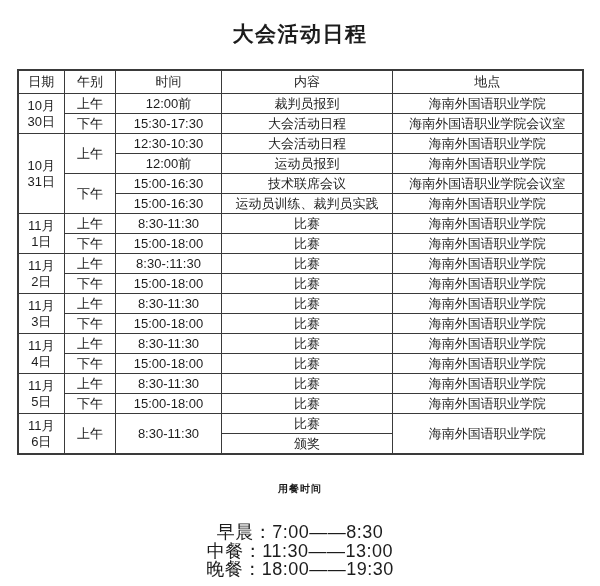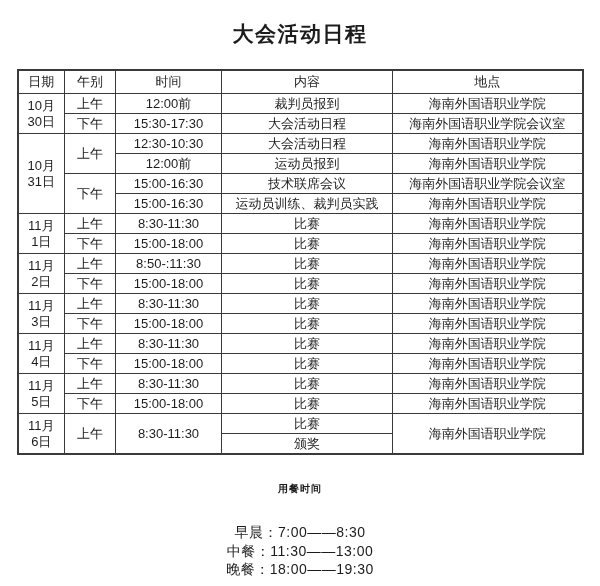--- a/index.html
+++ b/index.html
@@ -49,21 +49,21 @@
     font-weight: 600;
     letter-spacing: 1px;
     margin-top: 25px;
     line-height: 17px;
   }
   .meal-lines {
     margin-top: 26px;
     text-align: center;
   }
   .meal-line {
-    font-size: 14px;
+    font-size: 18px;
     line-height: 18.5px;
     letter-spacing: 0.5px;
   }
 </style>
 </head>
 <body>
 
 <div class="page-title">大会活动日程</div>
 
 <table class="schedule">
@@ -133,21 +133,21 @@
       <tr>
         <td>下午</td>
         <td>15:00-18:00</td>
         <td>比赛</td>
         <td>海南外国语职业学院</td>
       </tr>
       <tr>
         <td rowspan="2" class="multiline">11月
 2日</td>
         <td>上午</td>
-        <td>8:50-:11:30</td>
+        <td>8:30-:11:30</td>
         <td>比赛</td>
         <td>海南外国语职业学院</td>
       </tr>
       <tr>
         <td>下午</td>
         <td>15:00-18:00</td>
         <td>比赛</td>
         <td>海南外国语职业学院</td>
       </tr>
       <tr>

